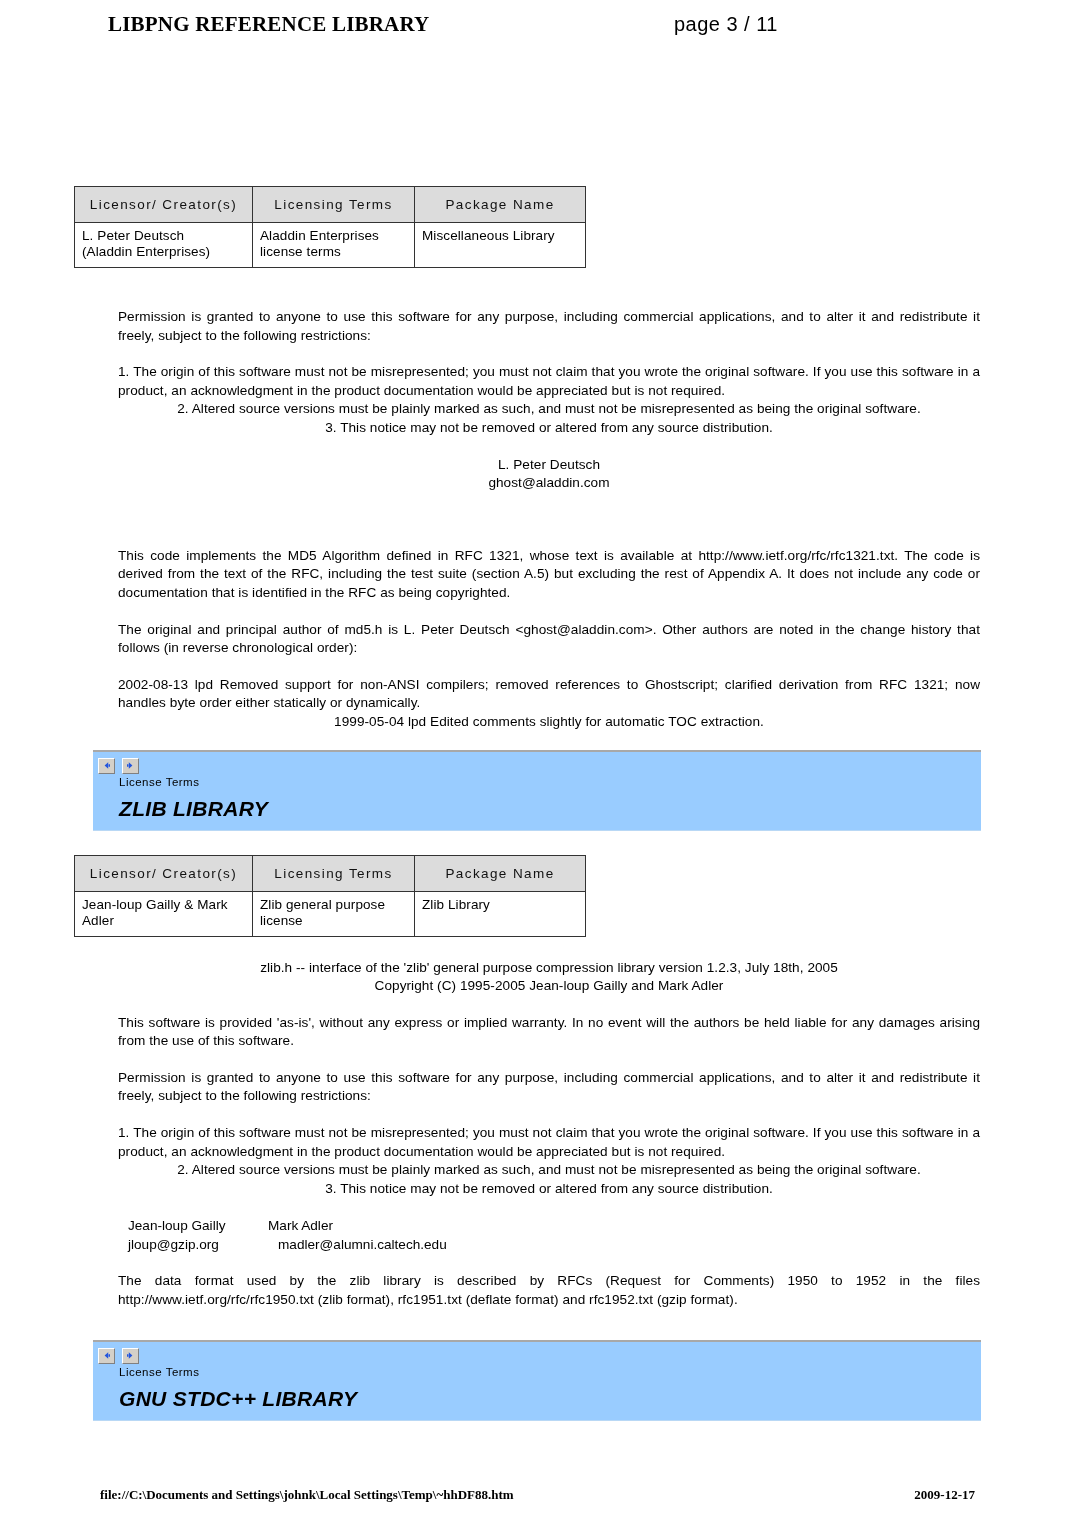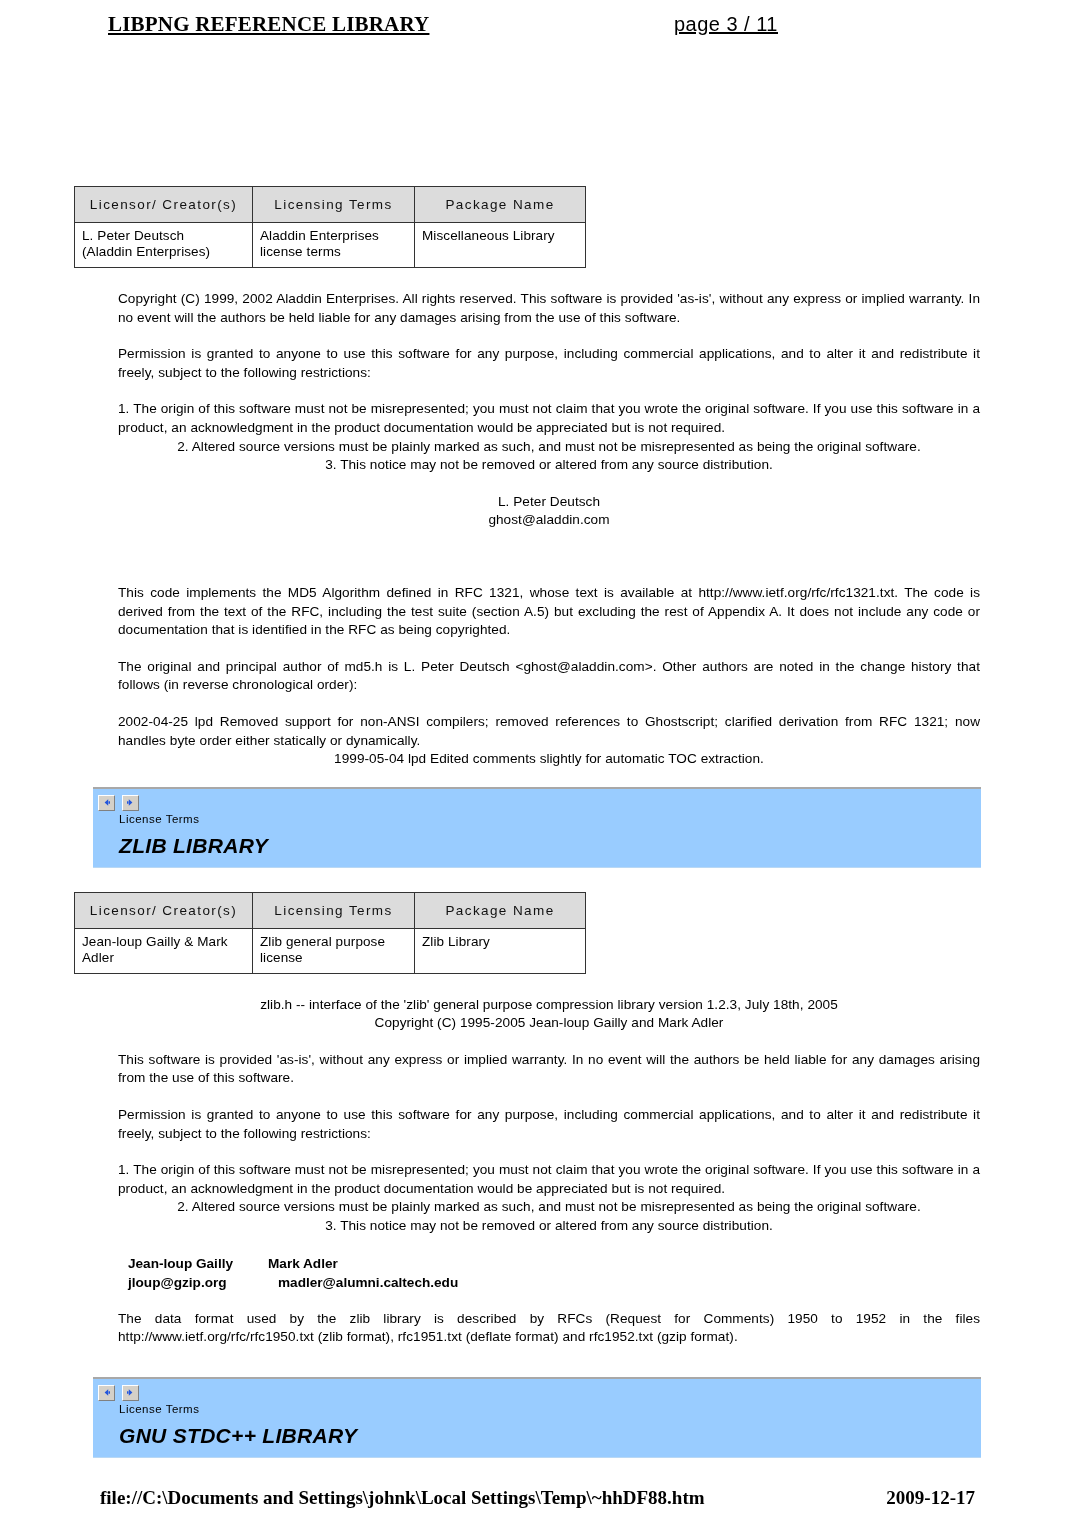--- a/index.html
+++ b/index.html
@@ -21,21 +21,20 @@
     position: absolute;
     top: 0px;
     left: 0px;
     width: 880px;
     height: 40px;
     display: flex;
     align-items: center;
     justify-content: space-between;
     padding: 8px 102px 0 108px;
     box-sizing: border-box;
-    text-decoration: underline;
   }
   .header-title {
     font-family: "Liberation Serif", serif;
     font-weight: bold;
     font-size: 21px;
     letter-spacing: 0.2px;
     white-space: nowrap;
   }
   .header-page {
     font-family: "Liberation Sans", sans-serif;
@@ -95,21 +94,20 @@
     text-align: justify;
   }
   .para.nojustify { text-align: center; }
   .gap-md { height: 18px; }
   .gap-lg { height: 22px; }
 
   .contact-block {
     margin-left: 128px;
     font-size: 13.6px;
     line-height: 19px;
-    font-weight: bold;
   }
   .contact-row { display: flex; }
   .contact-col1 { width: 140px; }
   .contact-col2 { padding-left: 0px; }
   .contact-col2.em { padding-left: 10px; }
 
   
   .banner {
     position: relative;
     margin-left: 93px;
@@ -162,21 +160,21 @@
     position: absolute;
     left: 0;
     top: 1487px;
     width: 1080px;
     display: flex;
     align-items: baseline;
     justify-content: space-between;
     padding: 0 105px 0 100px;
     box-sizing: border-box;
     font-family: "Liberation Serif", serif;
-    font-size: 19px;
+    font-size: 13px;
     font-weight: bold;
   }
   .footer-path { white-space: nowrap; }
   .footer-date { white-space: nowrap; }
 </style>
 </head>
 <body>
 
 <div class="page-header">
   <div class="header-title">LIBPNG REFERENCE LIBRARY</div>
@@ -203,38 +201,37 @@
         <td style="white-space:pre-line">L. Peter Deutsch
 (Aladdin Enterprises)</td>
         <td style="white-space:pre-line">Aladdin Enterprises
 license terms</td>
         <td style="white-space:pre-line">Miscellaneous Library</td>
       </tr>
     </tbody>
   </table>
 
   <div class="gap-lg"></div>
-  <p class="para">Copyright (C) 1999, 2002 Aladdin Enterprises.  All rights reserved.  This software is provided 'as-is', without any express or implied warranty.  In no event will the authors be held liable for any damages arising from the use of this software.</p>
   <div class="gap-md"></div>
   <p class="para">Permission is granted to anyone to use this software for any purpose, including commercial applications, and to alter it and redistribute it freely, subject to the following restrictions:</p>
   <div class="gap-md"></div>
   <p class="para">1. The origin of this software must not be misrepresented; you must not claim that you wrote the original software. If you use this software in a product, an acknowledgment in the product documentation would be appreciated but is not required.</p>
   <p class="para nojustify">2. Altered source versions must be plainly marked as such, and must not be misrepresented as being the original software.</p>
   <p class="para nojustify">3. This notice may not be removed or altered from any source distribution.</p>
   <div class="gap-md"></div>
   <p class="para nojustify">L. Peter Deutsch</p>
   <p class="para nojustify">ghost@aladdin.com</p>
   <div class="gap-md"></div>
   <div class="gap-md"></div>
   <div class="gap-md"></div>
   <p class="para">This code implements the MD5 Algorithm defined in RFC 1321, whose text is available at http://www.ietf.org/rfc/rfc1321.txt. The code is derived from the text of the RFC, including the test suite (section A.5) but excluding the rest of Appendix A.  It does not include any code or documentation that is identified in the RFC as being copyrighted.</p>
   <div class="gap-md"></div>
   <p class="para">The original and principal author of md5.h is L. Peter Deutsch &lt;ghost@aladdin.com&gt;.  Other authors are noted in the change history that follows (in reverse chronological order):</p>
   <div class="gap-md"></div>
-  <p class="para">2002-04-25 lpd Removed support for non-ANSI compilers; removed references to Ghostscript; clarified derivation from RFC 1321; now handles byte order either statically or dynamically.</p>
+  <p class="para">2002-08-13 lpd Removed support for non-ANSI compilers; removed references to Ghostscript; clarified derivation from RFC 1321; now handles byte order either statically or dynamically.</p>
   <p class="para nojustify">1999-05-04 lpd Edited comments slightly for automatic TOC extraction.</p>
 
   <div style="height:18px"></div>
 
   <div class="banner">
     <div class="banner-navbtns">
       <div class="nav-btn">
         <span>
           <svg width="9" height="9" viewBox="0 0 9 9">
               <path d="M6.2 1.2 L2.6 4.5 L6.2 7.8 Z M6.6 3.2 L8 3.2 L8 5.8 L6.6 5.8 Z" fill="#2255dd"></path>

